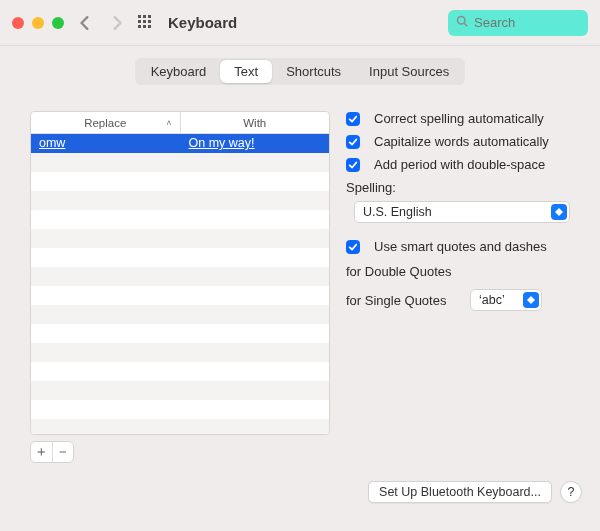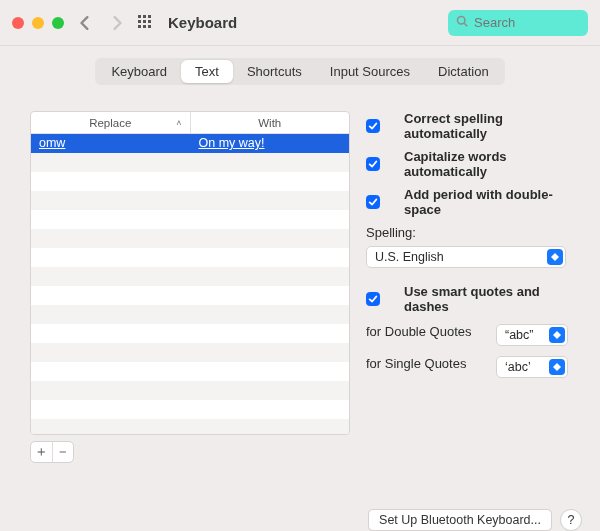--- a/index.html
+++ b/index.html
@@ -73,47 +73,47 @@
   .cell:not(:last-child){ border-right:1px solid transparent; }
 
   .table-footer {
     margin-top:6px; width:44px; height:22px; background:#fff; border:1px solid #d6d2d2;
     border-radius:5px; display:flex; align-items:center;
   }
   .tf-btn { flex:1; display:flex; align-items:center; justify-content:center; height:100%; color:#555; font-size:14px; }
   .tf-btn:first-child{ border-right:1px solid #e0dcdc; }
 
   
-  .opt-row { display:flex; align-items:center; gap:24px; margin-bottom:8px;font-weight:bold; }
+  .opt-row { display:flex; align-items:flex-end; gap:14px; margin-bottom:8px; }
   .check {
     width:14px; height:14px; border-radius:3.5px; border:1px solid #c9c5c5; background:#fff;
     display:flex; align-items:center; justify-content:center; flex-shrink:0;
   }
   .check.on { background:#0a66ff; border-color:#0a66ff; }
   .check.on svg { width:10px; height:10px; }
   .section-label { margin-top:6px; margin-bottom:6px; }
   .select {
     display:flex; align-items:center; justify-content:space-between; background:#fff;
     border:1px solid #d6d2d2; border-radius:5px; height:22px; padding:0 2px 0 8px; font-size:12.5px;
   }
-  .select-full { width:200px; }
+  .select-full { width:216px;margin-left:8px; }
   .select .arrow-btn {
     width:16px; height:16px; background:#1677ff; border-radius:4px; display:flex; flex-direction:column;
     align-items:center; justify-content:center; color:#fff; padding:0;
   }
   .select .arrow-btn svg { width:8px; height:4px; }
-  .row-inline { display:flex; gap:16px; margin-top:10px; font-size:13px; }
+  .row-inline { display:flex; align-items:center; gap:10px; margin-top:10px; font-size:13px; }
   .row-inline .lbl { width:114px; }
   .select-small { width:72px; }
 
   
   .bottom-bar { display:flex; justify-content:flex-end; gap:8px; padding:0 18px 12px 0; }
   .btn {
     background:#fff; border:1px solid #d6d2d2; border-radius:5px; height:22px; padding:0 10px;
-    font-size:12.5px; display:flex; align-items:center; color:#333; box-shadow:0 0.5px 1px rgba(0,0,0,.05);margin-top:28px;
+    font-size:12.5px; display:flex; align-items:center; color:#333; box-shadow:0 0.5px 1px rgba(0,0,0,.05);
   }
   .btn.round { width:22px; padding:0; justify-content:center; border-radius:50%; }
 </style>
 </head>
 <body>
 
 <div class="title-bar">
   <div class="traffic-lights">
     <div class="dot red"></div>
     <div class="dot yellow"></div>
@@ -156,21 +156,20 @@
     <input class="search-input" placeholder="Search" style="">
   </div>
 </div>
 
 <div class="tabs-wrap">
   <div class="tabs">
     <div class="tab">Keyboard</div>
     <div class="tab active">Text</div>
     <div class="tab">Shortcuts</div>
     <div class="tab">Input Sources</div>
-    <div class="tab">Dictation</div>
   </div>
 </div>
 
 <div class="panel">
 
   <div class="left-col">
     <div class="table-box">
       <div class="thead">
         <div class="th">
           <span>Replace</span>
@@ -298,31 +297,20 @@
       <span class="check on">
           <svg viewBox="0 0 12 12" fill="none" stroke="#fff" stroke-width="2.2" stroke-linecap="round" stroke-linejoin="round">
             <polyline points="2,6.5 5,9 10,3"></polyline>
           </svg>
         </span>
       <span>Use smart quotes and dashes</span>
     </div>
 
     <div class="row-inline">
       <span class="lbl">for Double Quotes</span>
-      <div class="select select-small">
-        <span>“abc”</span>
-        <span class="arrow-btn">
-          <svg viewBox="0 0 8 4">
-              <polygon points="0,4 4,0 8,4" fill="#fff"></polygon>
-            </svg>
-          <svg viewBox="0 0 8 4">
-              <polygon points="0,0 4,4 8,0" fill="#fff"></polygon>
-            </svg>
-        </span>
-      </div>
     </div>
 
     <div class="row-inline">
       <span class="lbl">for Single Quotes</span>
       <div class="select select-small">
         <span>‘abc’</span>
         <span class="arrow-btn">
           <svg viewBox="0 0 8 4">
               <polygon points="0,4 4,0 8,4" fill="#fff"></polygon>
             </svg>

